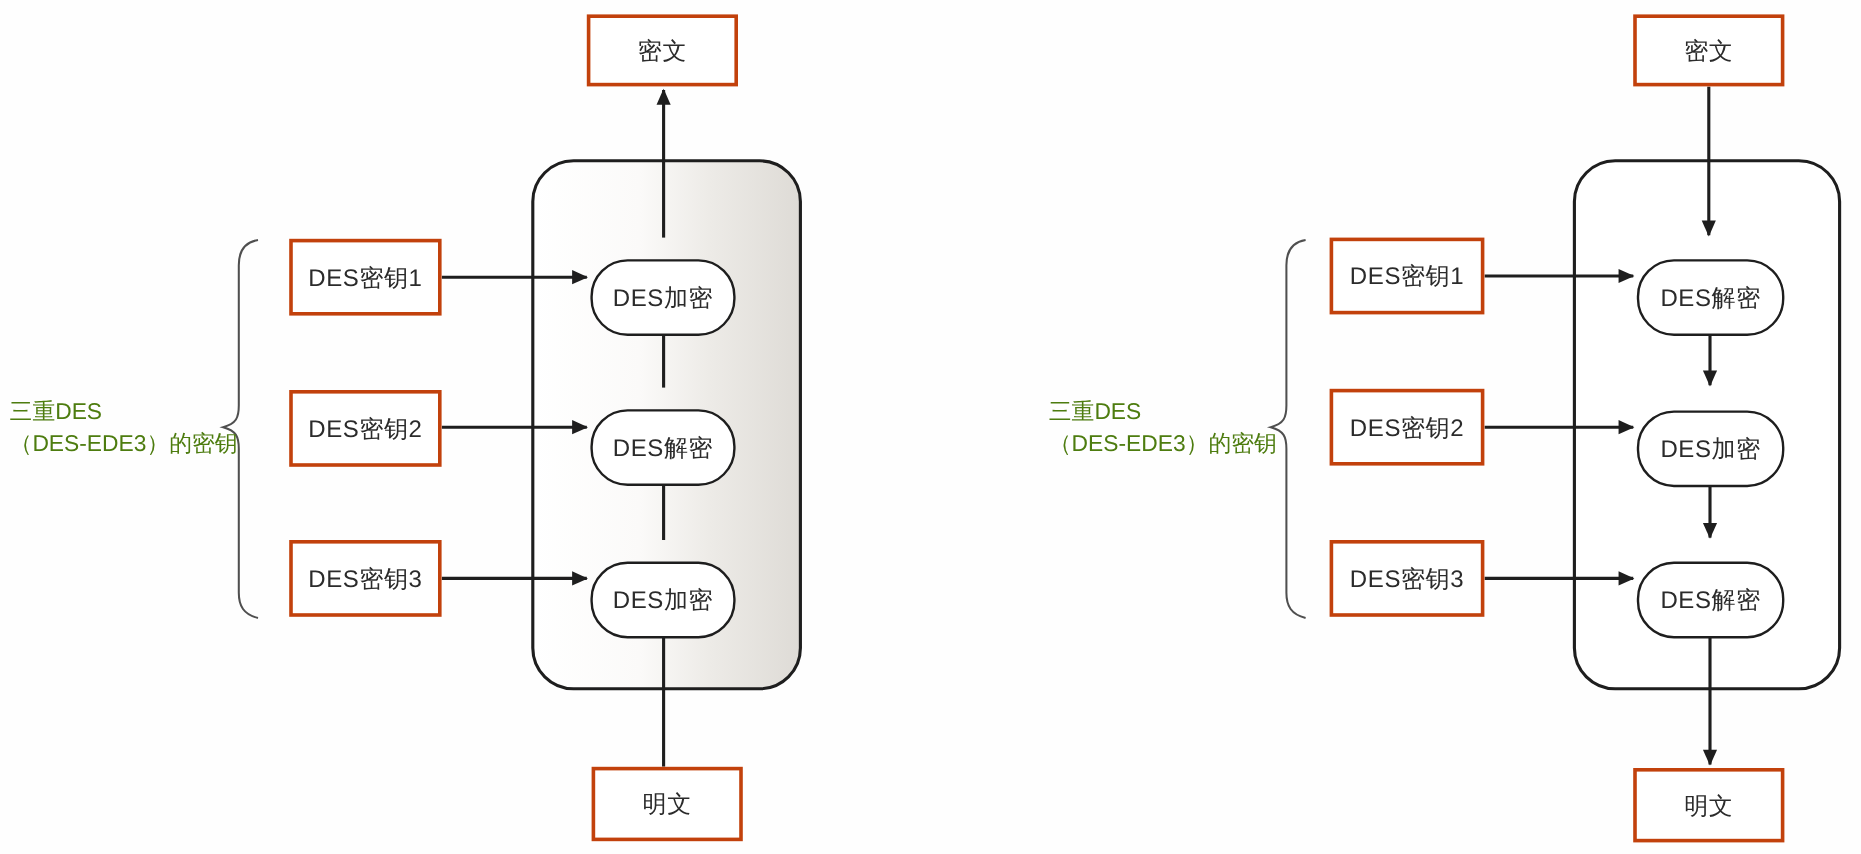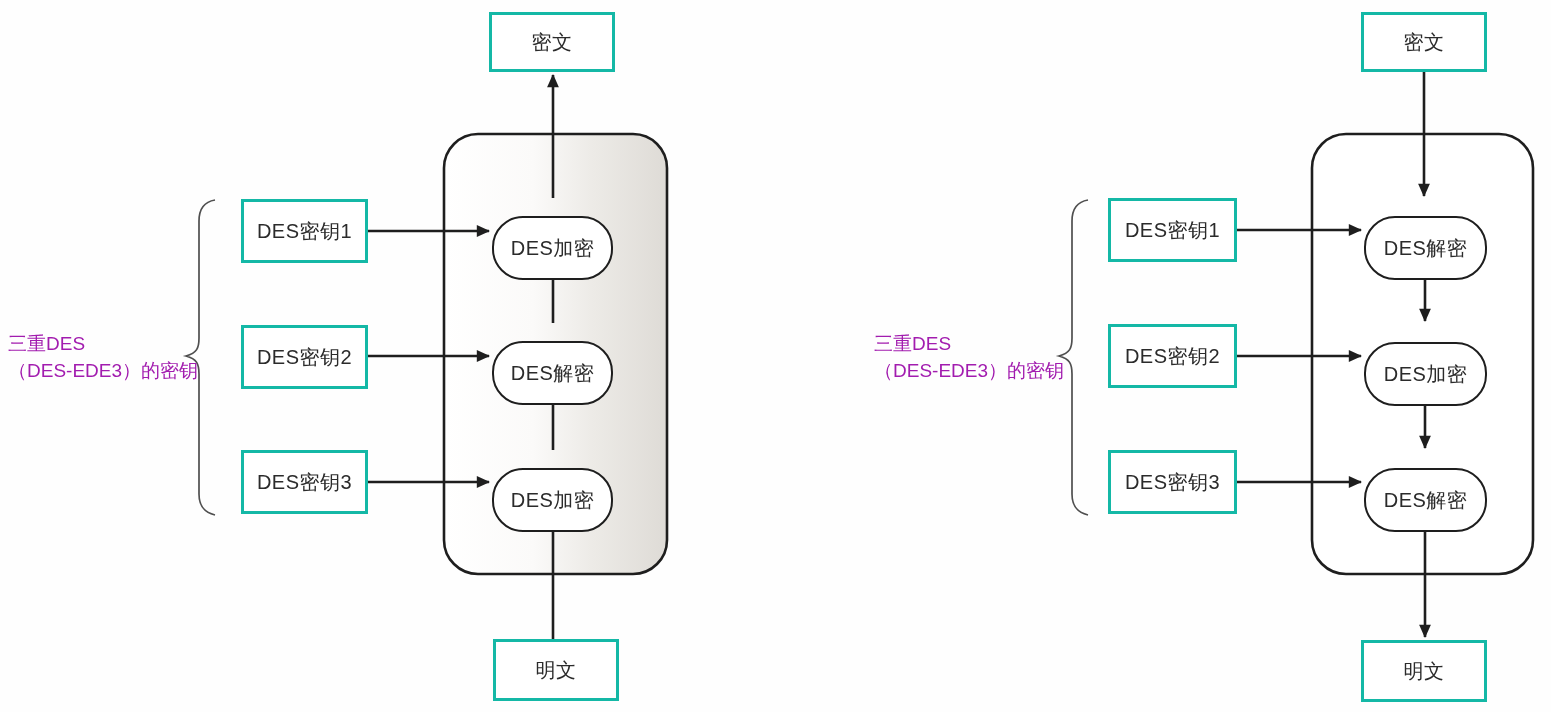--- a/index.html
+++ b/index.html
@@ -24,29 +24,29 @@
     align-items: center;
     justify-content: center;
     background: #ffffff;
     font-size: 20px;
     letter-spacing: 0.5px;
     color: #2b2b2b;
     z-index: 1;
     box-sizing: border-box;
     white-space: nowrap;
   }
-  .rect  { border: 3px solid #14b8a6; }
+  .rect  { border: 3px solid #c2410c; }
   .stadium { border: 2.8px solid #1e1e1e; border-radius: 31px; margin-top: 18px; }
   .brace-label {
     position: absolute;
     font-size: 19px;
     line-height: 27px;
     white-space: nowrap;
     z-index: 1;
-    color: #a21caf;
+    color: #4d7c0f;
   }
 </style>
 </head>
 <body>
 
 <div class="canvas">
 
   <svg class="lines-layer" viewBox="0 0 1551 712">
     <defs>
       <marker id="arr" viewBox="0 0 10 10" refX="9" refY="5" markerWidth="6.4" markerHeight="5.4" orient="auto">

